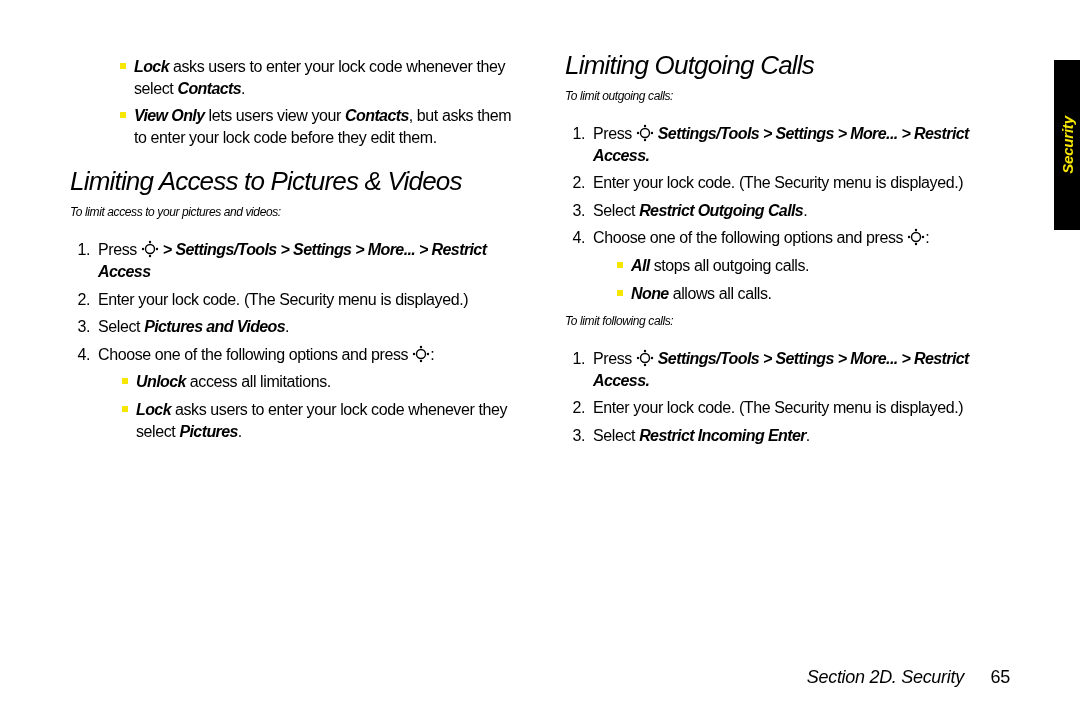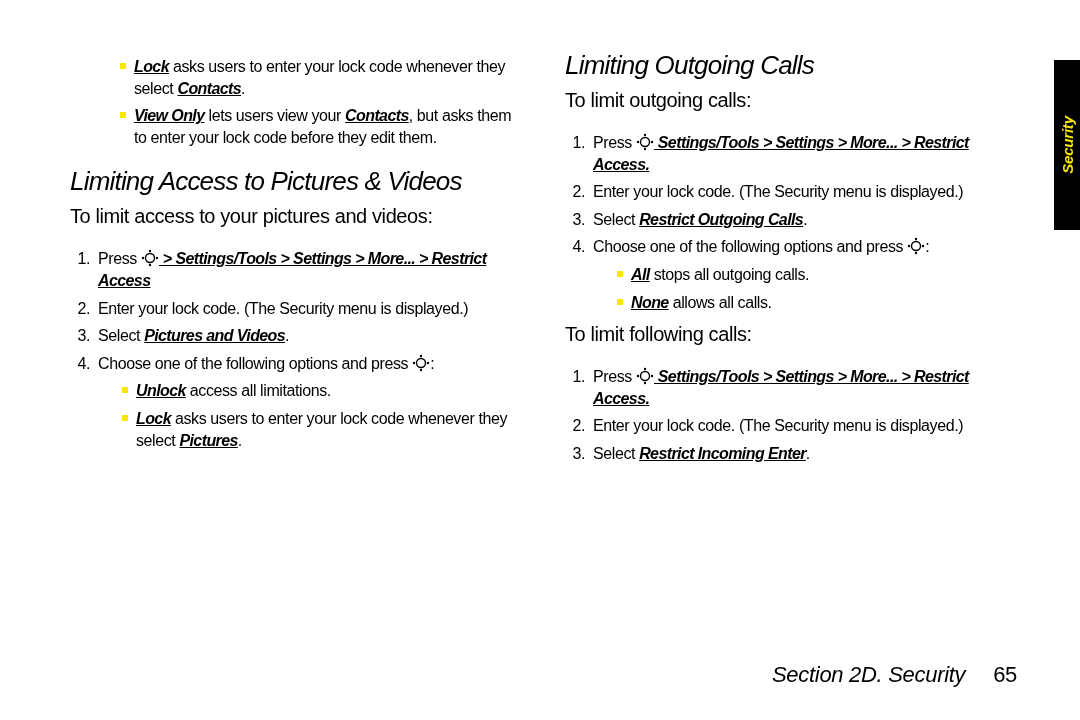--- a/index.html
+++ b/index.html
@@ -50,21 +50,22 @@
   }
   .h1 {
     font-family: Liberation Sans, sans-serif;
     font-style: italic;
     font-weight: 400;
     font-size: 26px;
     margin: 18px 0 8px 0;
     letter-spacing: -0.8px;
   }
   .subhead {
-    font-size: 20px;
+    font-style: italic;
+    font-size: 12px;
     margin: 8px 0 6px 0;
     letter-spacing: -0.4px;
   }
   .body, li {
     font-size: 16px;
     line-height: 1.35;
     letter-spacing: -0.4px;
     font-family: Arial, Helvetica, sans-serif;
   }
   ol.steps {
@@ -106,31 +107,31 @@
   }
   ul.toplist > li::before {
     content: "";
     position: absolute;
     left: 0;
     top: 7px;
     width: 6px;
     height: 6px;
     background: #f6e600;
   }
-  .bi { font-weight: 700; font-style: italic; letter-spacing: -0.6px; text-decoration: underline; }
+  .bi { font-weight: 700; font-style: italic; letter-spacing: -0.6px; }
   svg.nav-icon {
     display: inline-block;
     vertical-align: -3px;
   }
   .footer {
     position: absolute;
     bottom: 32px;
-    right: 63px;
-    font-style: italic;
-    font-size: 22px;
+    right: 70px;
+    font-style: italic;
+    font-size: 18px;
     letter-spacing: -0.3px;
   }
   .footer .num {
     font-style: normal;
     margin-left: 22px;
   }
 </style>
 </head>
 <body>
 

